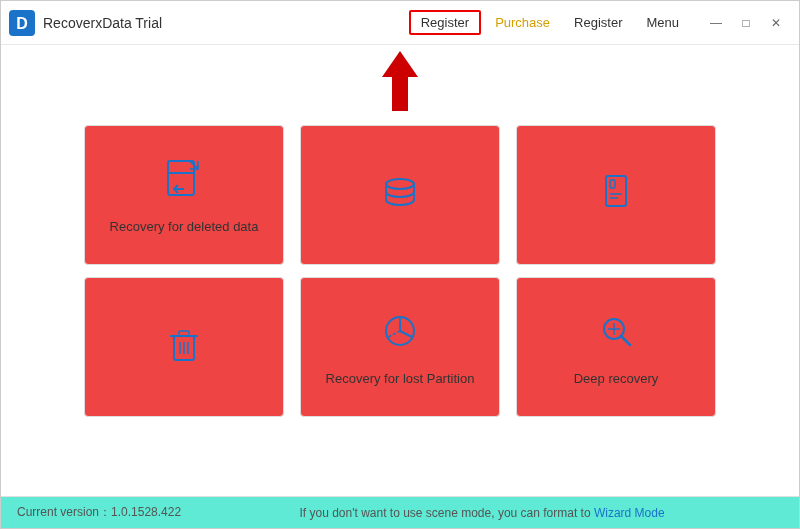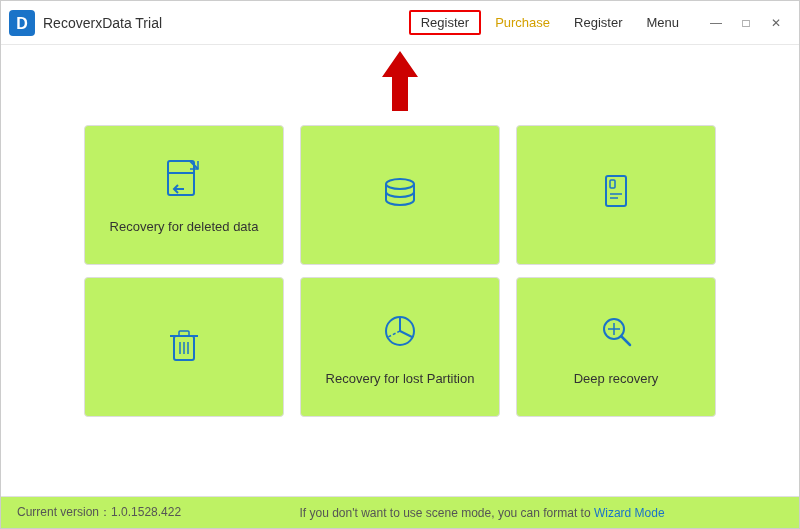--- a/index.html
+++ b/index.html
@@ -110,39 +110,39 @@
       width: 200px;
       height: 140px;
       border: 1px solid #ddd;
       border-radius: 4px;
       display: flex;
       flex-direction: column;
       align-items: center;
       justify-content: center;
       gap: 12px;
       cursor: pointer;
-      background: #bef264;
+      background: #ef4444;
       transition: box-shadow 0.15s;
     }
     .card-icon {
       color: #1a73c8;
       font-size: 40px;
       line-height: 1;
     }
     .card-label {
       font-size: 13px;
       color: #333;
       text-align: center;
       padding: 0 8px;
     }
 
     
     .statusbar {
       height: 32px;
-      background: #bef264;
+      background: #5eead4;
       border-top: 1px solid #e0e0e0;
       display: flex;
       align-items: center;
       padding: 0 16px;
       font-size: 12px;
       color: #555;
       flex-shrink: 0;
       gap: 0;
     }
     .statusbar-version {

